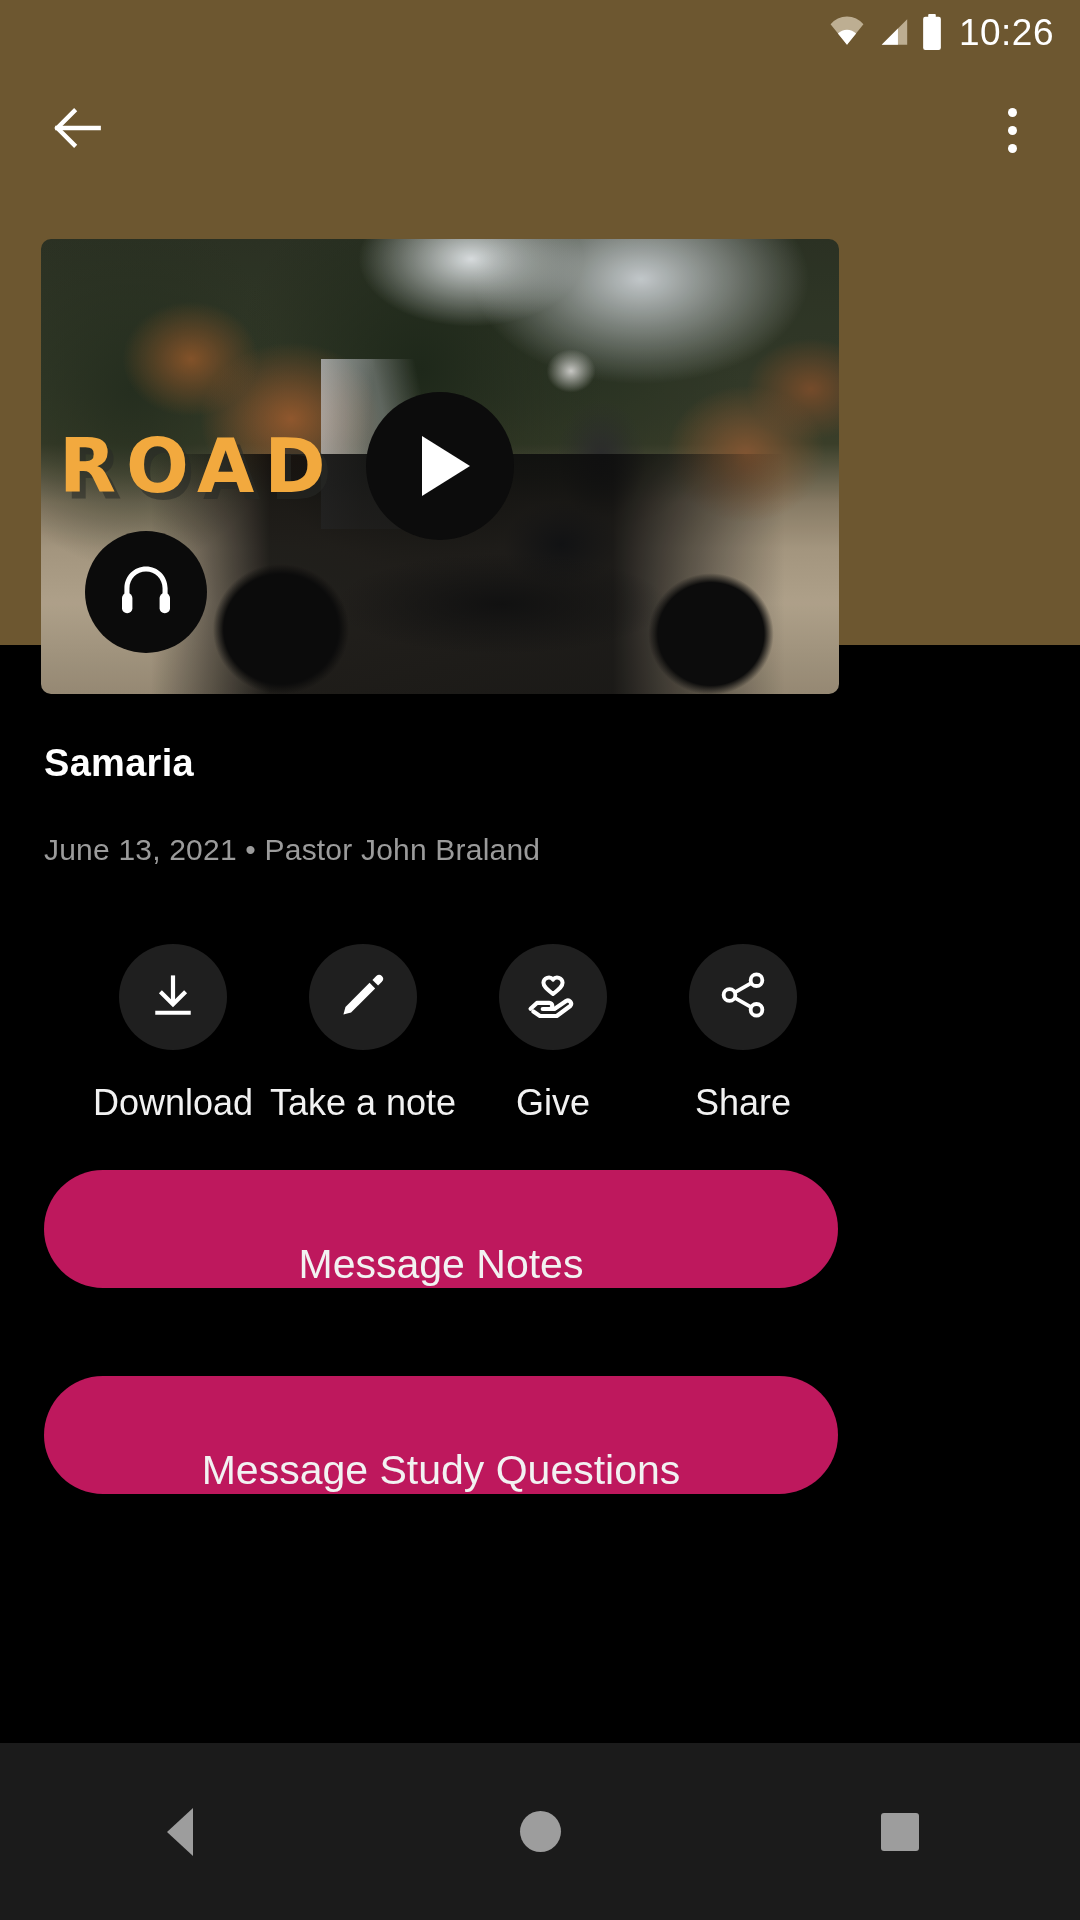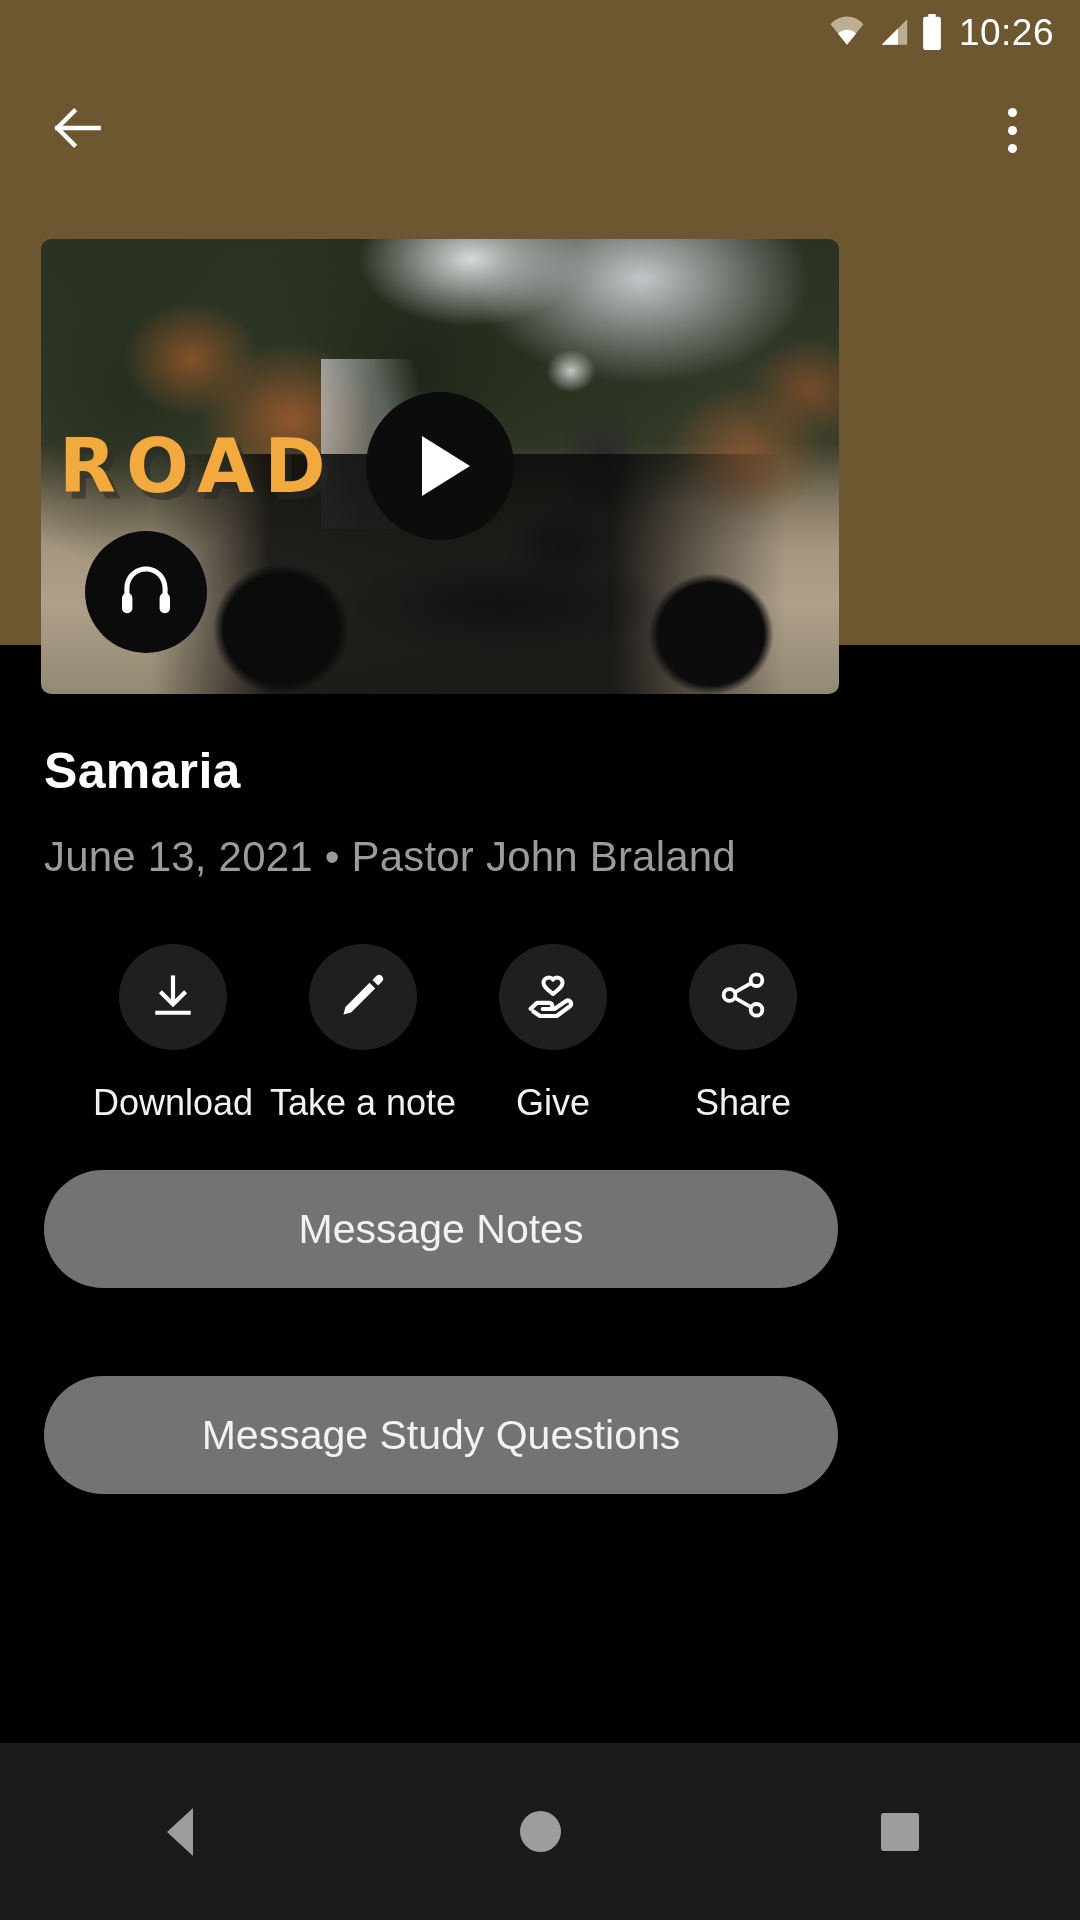--- a/index.html
+++ b/index.html
@@ -128,46 +128,46 @@
   .audio-badge {
     position:absolute; left:85px; top:531px; width:122px; height:122px;
     border-radius:50%; background:#0b0b0b;
     display:flex; align-items:center; justify-content:center;
     cursor:pointer; z-index:6;
   }
 
   
   .title {
     position:absolute; left:44px; top:742px;
-    font-size:50px; font-weight:700; color:#fff; letter-spacing:0.3px;
+    font-size:38px; font-weight:700; color:#fff; letter-spacing:0.3px;
   }
   .subtitle {
     position:absolute; left:44px; top:833px;
-    font-size:42px; font-weight:400; color:#9b9b9b; letter-spacing:0.2px;
+    font-size:30px; font-weight:400; color:#9b9b9b; letter-spacing:0.2px;
   }
 
   
   .actions {
     position:absolute; left:44px; top:944px; width:794px; height:180px;
     display:flex; justify-content:flex-end;
   }
   .action { width:190px; display:flex; flex-direction:column; align-items:center; cursor:pointer; }
   .action-circle {
     width:108px; height:108px; border-radius:50%; background:#1f1f1f;
     display:flex; align-items:center; justify-content:center;
   }
   .action-label {
     margin-top:32px; font-size:36px; color:#f1f1f1; font-weight:400; white-space:nowrap;
   }
 
   
   .pill {
     position:absolute; left:44px; width:794px; height:118px;
-    background:#737373; border-radius:59px;
-    display:flex; align-items:center; justify-content:center;
+    background:#be185d; border-radius:59px;
+    display:flex; align-items:flex-end; justify-content:center;
     cursor:pointer;
   }
   .pill-1 { top:1170px; }
   .pill-2 { top:1376px; }
   .pill-text { font-size:41px; color:#f2f2f2; font-weight:400; }
 
   
   .navbar {
     position:absolute; left:0; bottom:0; width:1080px; height:177px;
     background:#1b1b1b;

